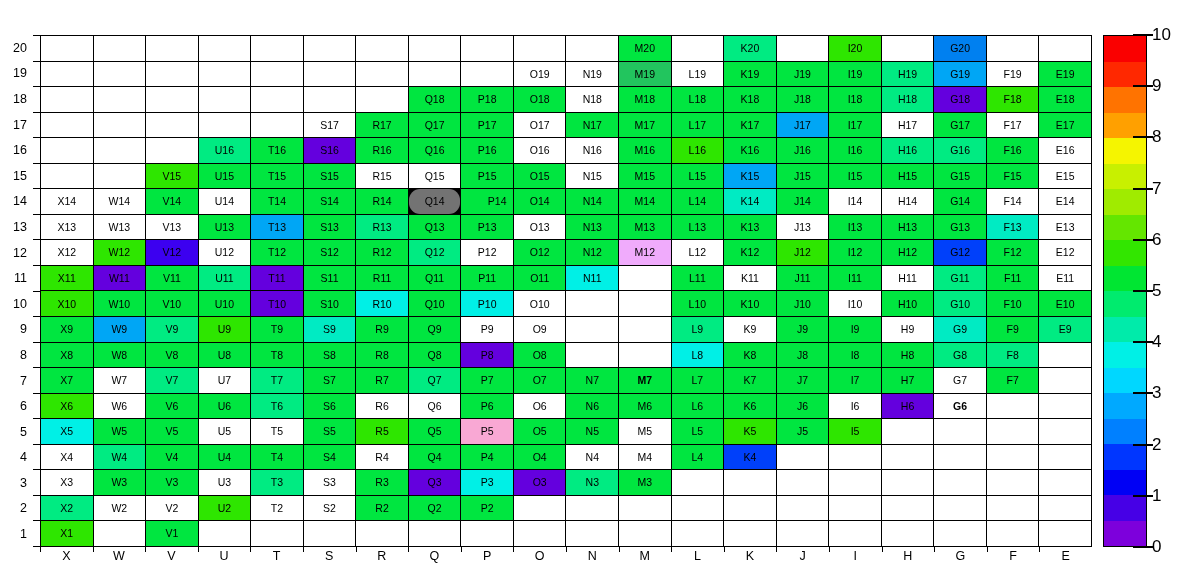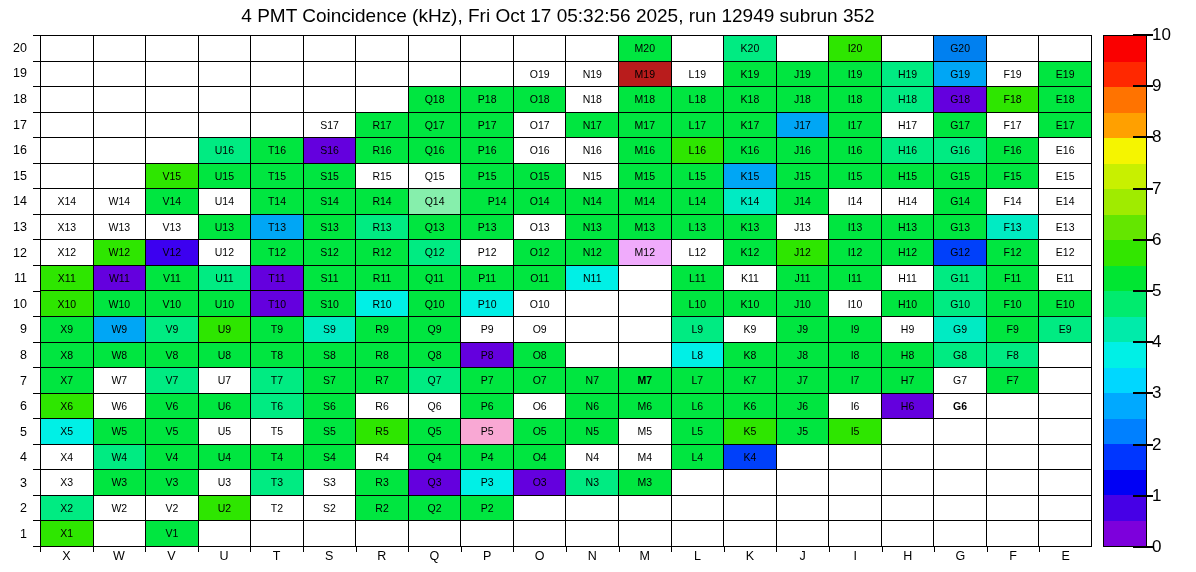--- a/index.html
+++ b/index.html
@@ -47,21 +47,20 @@
   .colorbar .seg{flex:1;}
   .cbar-ticks{position:absolute;left:1103px;top:35px;width:44px;height:512px;}
   .cbar-ticks i{position:absolute;right:-6px;width:20px;height:2px;background:#000;display:block;}
   .cbar-labels{position:absolute;left:1152px;top:35px;width:44px;height:512px;}
   .cbar-labels span{position:absolute;left:0;transform:translateY(-50%);font-size:17px;}
 </style>
 </head>
 <body>
 
 <div id="root">
-  <div class="title">4 PMT Coincidence (kHz), Fri Oct 17 05:32:56 2025, run 12949 subrun 352</div>
 
   <div class="yaxis">
       <div>20</div>
       <div>19</div>
       <div>18</div>
       <div>17</div>
       <div>16</div>
       <div>15</div>
       <div>14</div>
       <div>13</div>
@@ -117,21 +116,21 @@
       <div class="cell"></div>
       <div class="cell"></div>
       <div class="cell"></div>
       <div class="cell"></div>
       <div class="cell" style="background: rgb(255, 255, 255);">
         <span>O19</span>
       </div>
       <div class="cell" style="background: rgb(255, 255, 255);">
         <span>N19</span>
       </div>
-      <div class="cell" style="background: #b91c1c;">
+      <div class="cell" style="background: #22c55e;">
         <span>M19</span>
       </div>
       <div class="cell" style="background: rgb(255, 255, 255);">
         <span>L19</span>
       </div>
       <div class="cell" style="background: rgb(0, 230, 64);">
         <span>K19</span>
       </div>
       <div class="cell" style="background: rgb(0, 230, 64);">
         <span>J19</span>
@@ -371,21 +370,21 @@
       </div>
       <div class="cell" style="background: rgb(0, 230, 64);">
         <span>T14</span>
       </div>
       <div class="cell" style="background: rgb(0, 230, 64);">
         <span>S14</span>
       </div>
       <div class="cell" style="background: rgb(0, 230, 64);">
         <span>R14</span>
       </div>
-      <div class="cell" style="background: #86efac;">
+      <div class="cell" style="background: #737373; border-radius: 11px;">
         <span>Q14</span>
       </div>
       <div class="cell" style="background: rgb(0, 230, 64); padding-left: 20px;">
         <span>P14</span>
       </div>
       <div class="cell" style="background: rgb(0, 230, 64);">
         <span>O14</span>
       </div>
       <div class="cell" style="background: rgb(0, 230, 64);">
         <span>N14</span>

